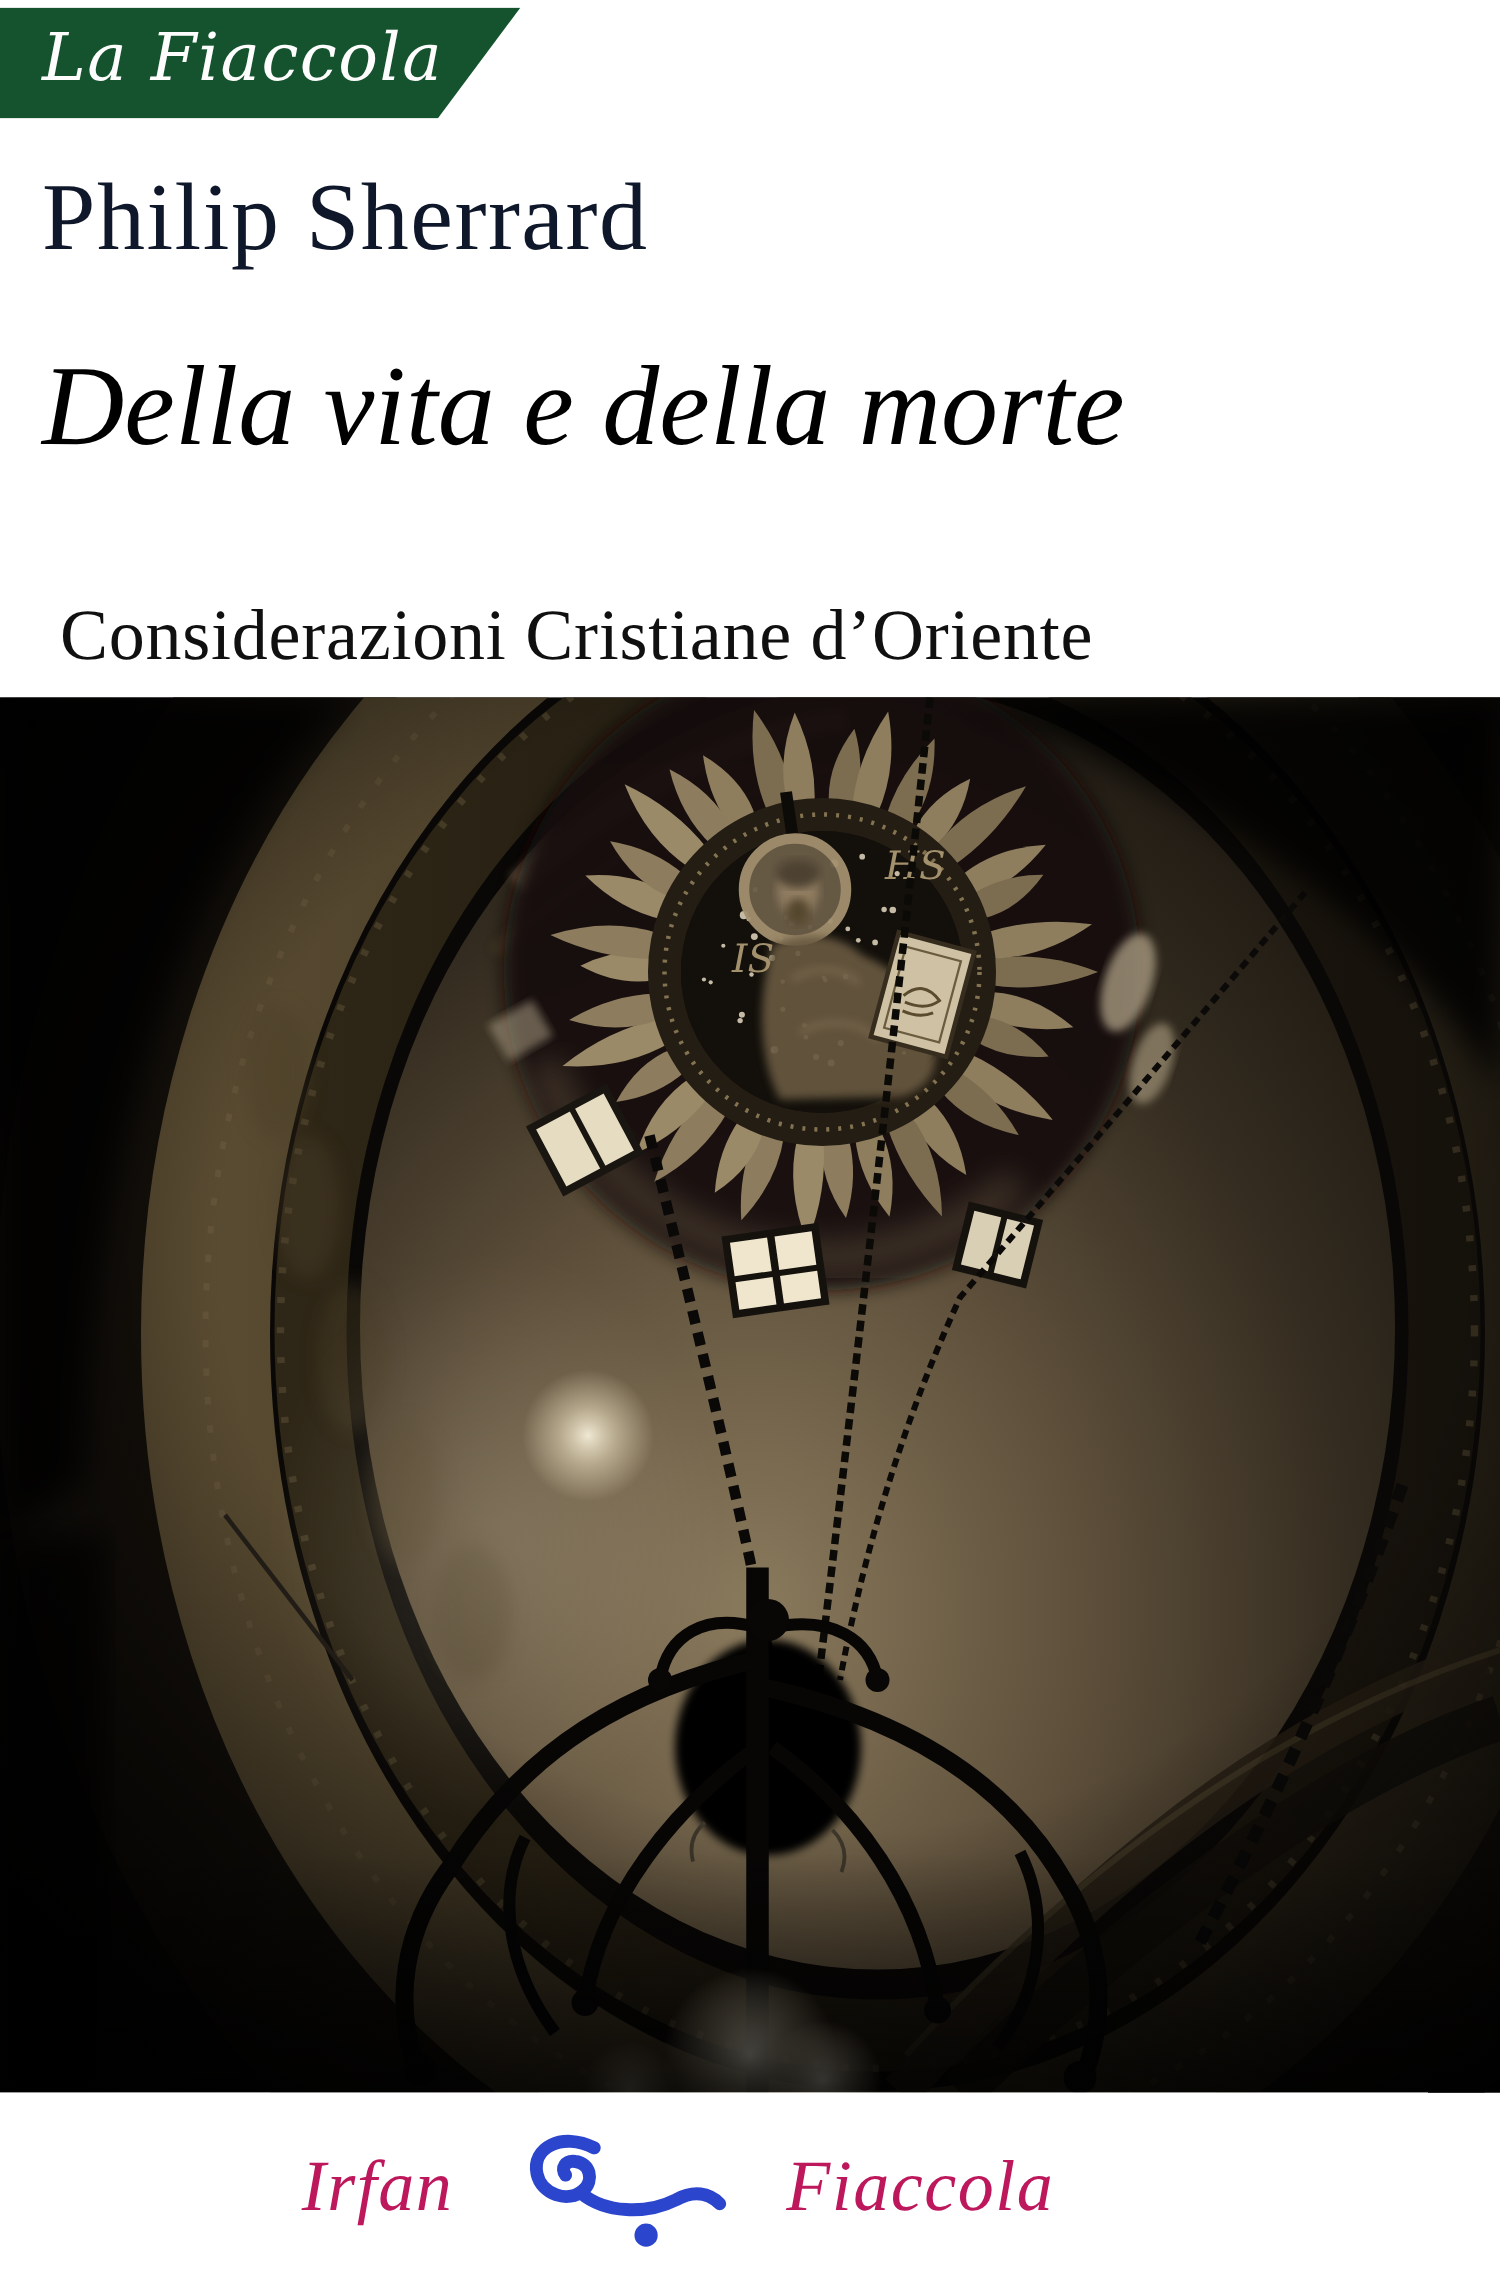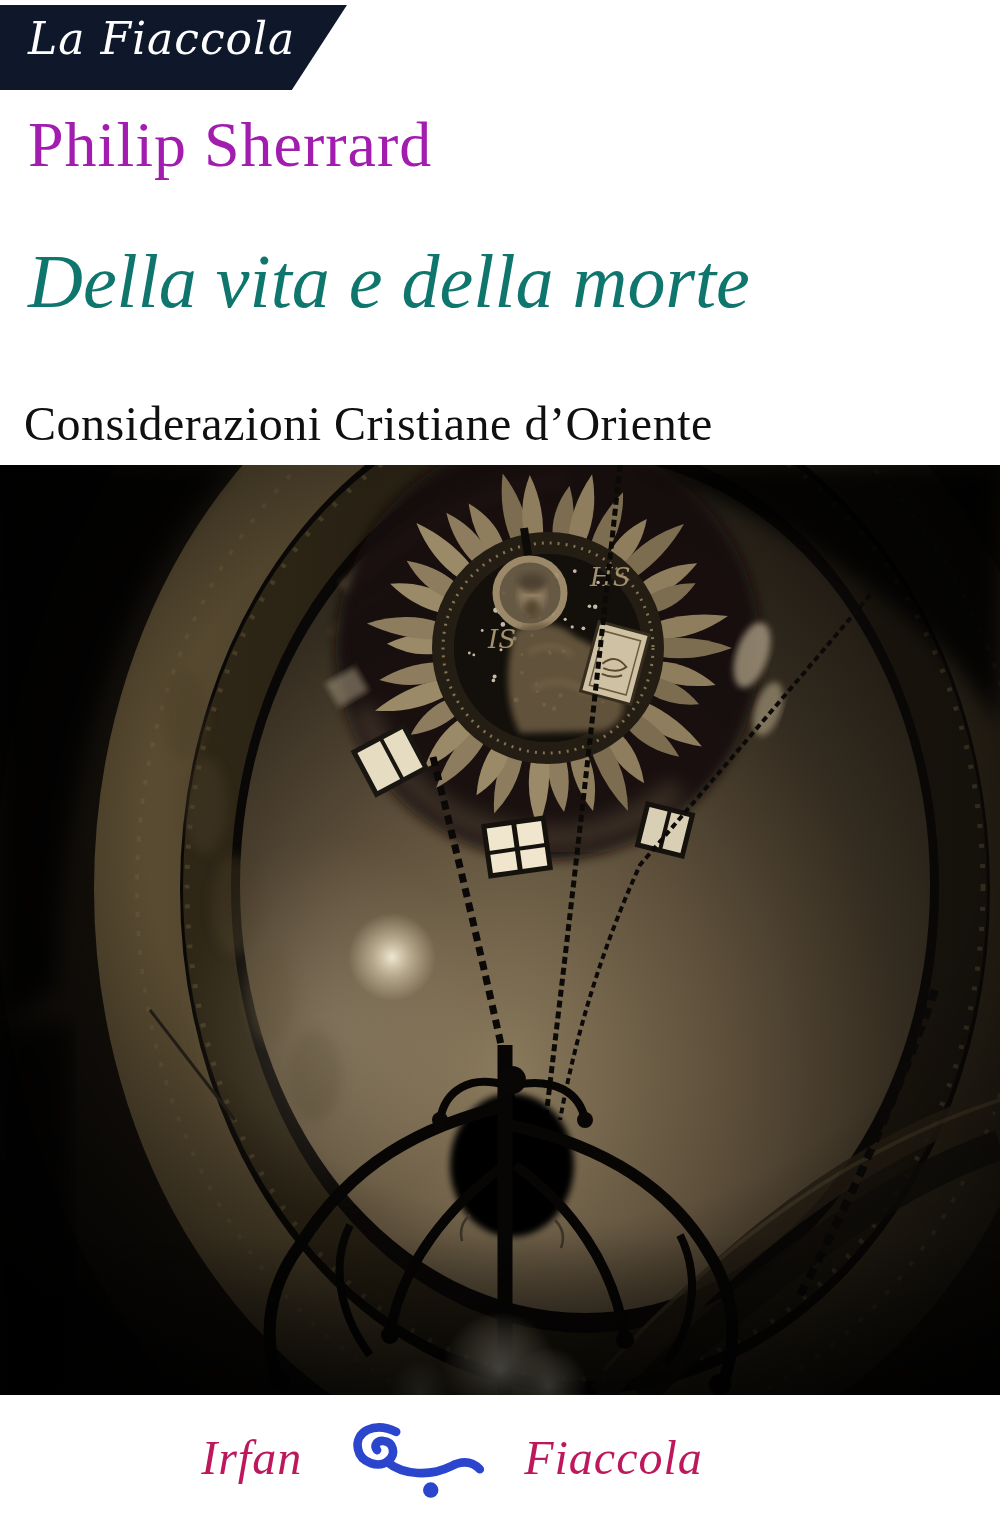--- a/index.html
+++ b/index.html
@@ -1,28 +1,28 @@
 <!DOCTYPE html>
 <html><head>
 <meta charset="utf-8">
 <style>
   html,body{margin:0;padding:0;background:#ffffff;}
   .cover{position:relative;width:1000px;height:1520px;background:#ffffff;overflow:hidden;
          font-family:"Liberation Serif", serif;}
   
-  .banner{position:absolute;top:5px;left:0;width:347px;height:85px;background:#0f172a;
+  .banner{position:absolute;top:5px;left:0;width:347px;height:74px;background:#14532d;
           clip-path:polygon(0 0,100% 0,84.1% 100%,0 100%);}
   .banner span{display:block;padding-left:28px;color:#fdfdfd;
                font:italic 44px/68px "DejaVu Serif", serif;letter-spacing:1px;}
   
-  .author{position:absolute;left:28px;top:108px;color:#a21caf;
+  .author{position:absolute;left:28px;top:108px;color:#0f172a;
           font:normal 64px/1.15 "Liberation Serif", serif;letter-spacing:1px;}
-  .title{position:absolute;left:28px;top:240px;color:#0f766e;
+  .title{position:absolute;left:28px;top:230px;color:#000000;
          font:italic 76px/1.1 "Liberation Serif", serif;text-align:center;}
-  .subtitle{position:absolute;left:24px;top:398px;color:#101010;
+  .subtitle{position:absolute;left:40px;top:398px;color:#101010;
             font:normal 48px/1.1 "Liberation Serif", serif;letter-spacing:.5px;}
   
   .photo{position:absolute;left:0;top:465px;width:1000px;height:930px;background:#0a0806;}
   .photo svg{display:block;}
   
   .footer{position:absolute;left:0;top:1395px;width:1000px;height:125px;background:#ffffff;
           display:flex;align-items:center;justify-content:center;gap:36px;
           transform:translateX(-48px);}
   .pub{color:#be185d;font:italic 48px/1 "Liberation Serif", serif;letter-spacing:1px;}
   .swash{width:150px;height:88px;margin-top:6px;}

